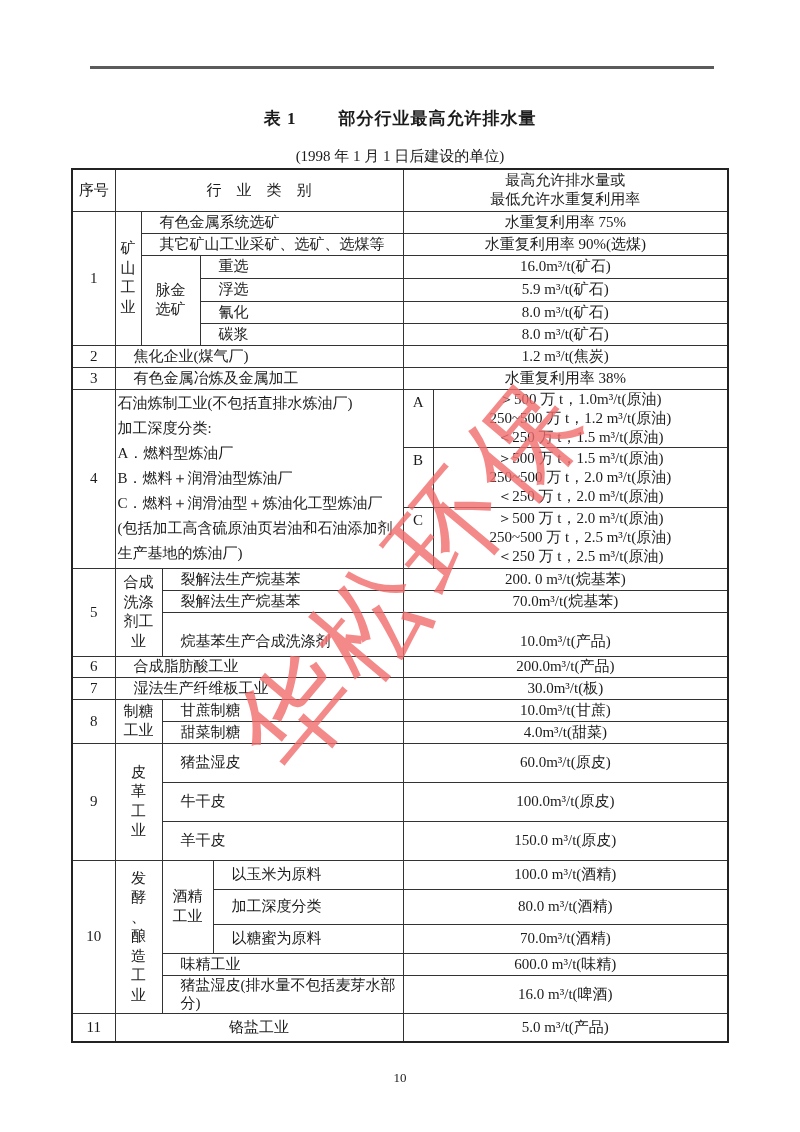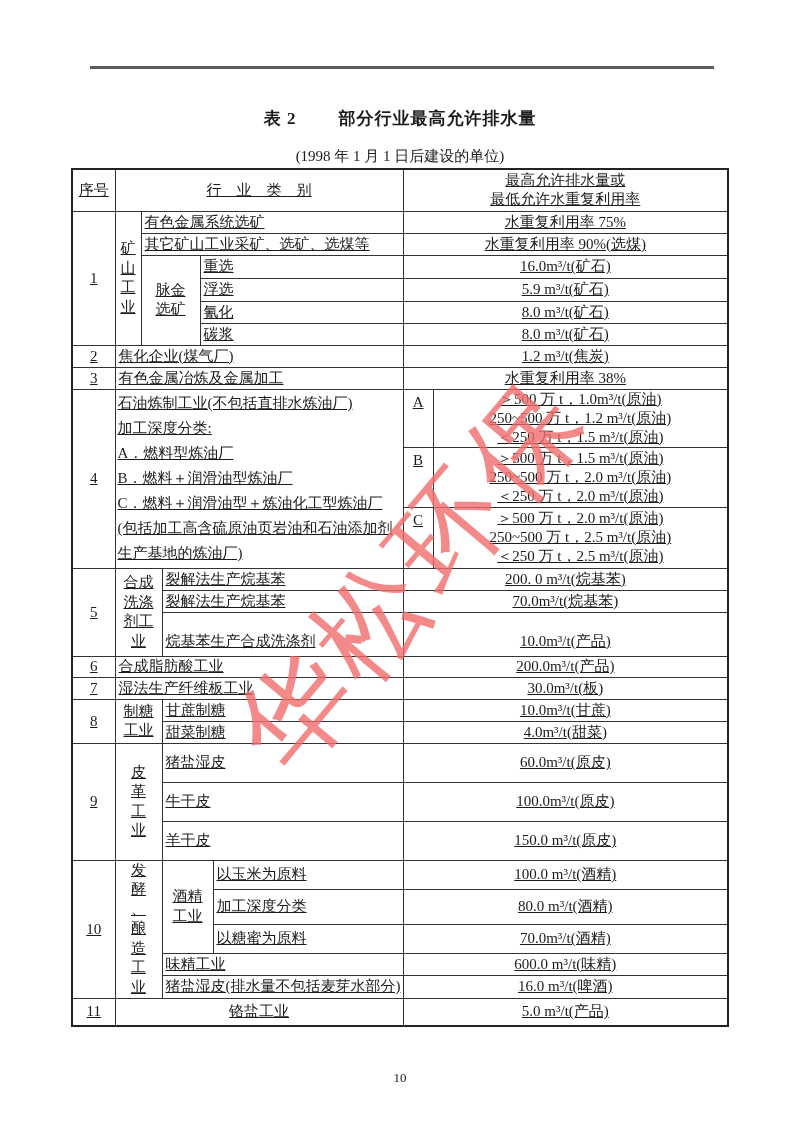--- a/index.html
+++ b/index.html
@@ -7,27 +7,27 @@
     position:relative;width:800px;height:1132px;background:#ffffff;overflow:hidden;
     font-family:"Liberation Serif","DejaVu Serif",serif;color:#1b1b1b;
   }
   .toprule{position:absolute;left:90px;top:66px;width:624px;height:3px;background:#5b5b5b;}
   .title{position:absolute;left:0;top:107px;width:100%;text-align:center;
          font-size:17px;font-weight:bold;letter-spacing:1px;}
   .title .tgap{margin-left:42px;}
   .subtitle{position:absolute;left:0;top:147px;width:100%;text-align:center;font-size:15px;}
   table.main{
     position:absolute;left:71px;top:168px;width:657px;
-    border-collapse:collapse;table-layout:fixed;border:2px solid #232323;text-decoration:underline;
+    border-collapse:collapse;table-layout:fixed;border:2px solid #232323;
   }
   td{
     border:1px solid #333333;font-size:15px;text-align:center;vertical-align:middle;
     padding:0;line-height:1.25;overflow:hidden;
   }
-  td.lt{text-align:left;padding-left:3px;}
+  td.lt{text-align:left;padding-left:18px;}
   td.pre{white-space:pre-line;line-height:1.3;}
   td.pre3{white-space:pre-line;line-height:19px;}
   td.r4label{white-space:pre-line;text-align:left;padding-left:2px;line-height:25px;}
   td.abc{vertical-align:top;padding-top:3px;}
   td.vb{vertical-align:bottom;padding-bottom:5px;}
   .watermark{
     position:absolute;left:413px;top:575px;
     transform:translate(-50%,-50%) rotate(-50deg);
     font-size:110px;letter-spacing:8px;white-space:nowrap;
     opacity:0.8;z-index:5;pointer-events:none;font-weight:400;
@@ -35,21 +35,21 @@
   .pageno{position:absolute;left:0;top:1070px;width:100%;text-align:center;font-size:13px;}
 </style>
 </head>
 <body>
 
 <div class="page">
 
   <div class="toprule"></div>
 
   <div class="title">
-    <span>表 2</span><span class="tgap">部分行业最高允许排水量</span>
+    <span>表 1</span><span class="tgap">部分行业最高允许排水量</span>
   </div>
 
   <div class="subtitle">(1998 年 1 月 1 日后建设的单位)</div>
 
   <table class="main">
     <colgroup>
       <col style="width:43px">
         <col style="width:26px">
         <col style="width:21px">
         <col style="width:38px">

